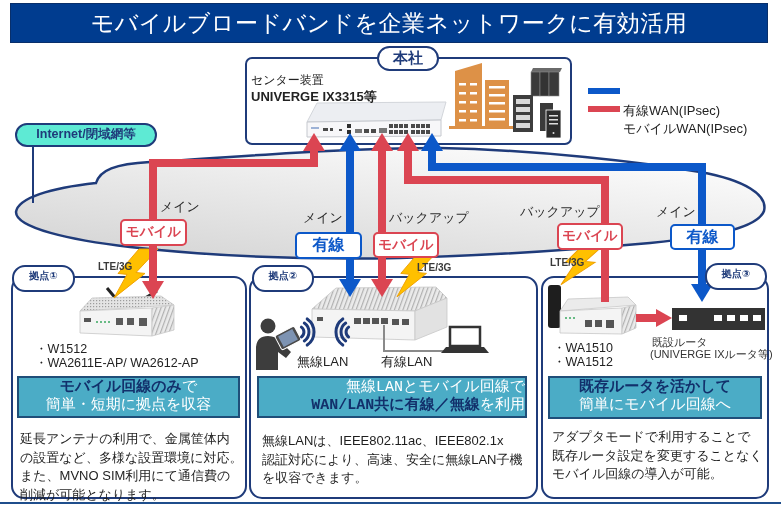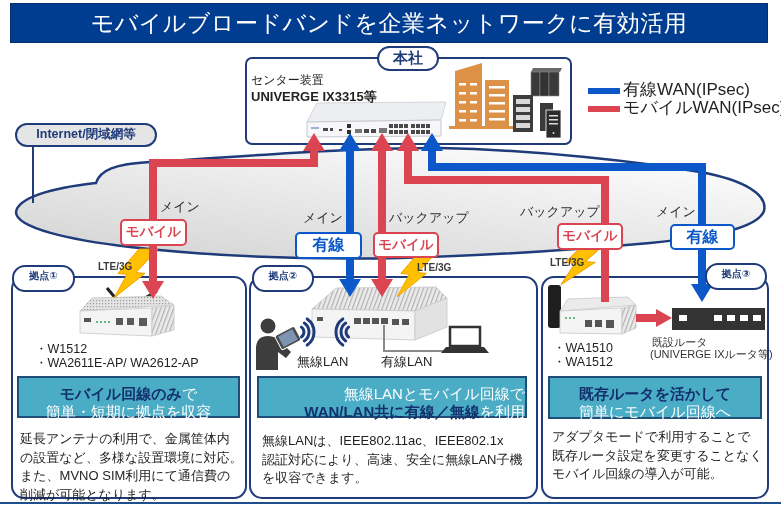--- a/index.html
+++ b/index.html
@@ -7,31 +7,31 @@
 body{position:relative;font-family:"Liberation Sans","DejaVu Sans",sans-serif;color:#262626;}
 .abs{position:absolute;white-space:nowrap;z-index:2;}
 svg.diagram{position:absolute;left:0;top:0;z-index:1;}
 .header{left:10px;top:3px;width:758px;height:40px;background:#003c8f;border:1px solid #082f6b;color:#fff;font-size:23px;line-height:38px;text-align:center;letter-spacing:0.5px;}
 .pill{background:#fff;border:2.5px solid #1f3b7a;border-radius:13px;color:#1f3b7a;font-weight:bold;text-align:center;}
 .hq-badge{left:377px;top:46px;width:62px;height:25px;line-height:20px;font-size:15px;}
 .site-badge{width:62px;height:27px;line-height:18px;font-size:10px;}
 .hq-caption{left:251px;top:72px;font-size:12px;line-height:16px;color:#222;}
 .hq-model{left:251px;top:89px;font-size:13px;line-height:16px;font-weight:bold;color:#222;}
 .legend-bar{width:32px;height:6px;}
-.legend-label{font-size:17px;line-height:16px;color:#222;}
-.net-pill{left:15px;top:123px;width:142px;height:24px;border-radius:12px;background:#e5e5e5;font-size:12.5px;line-height:19px;}
+.legend-label{font-size:13px;line-height:16px;color:#222;margin-top:21px;}
+.net-pill{left:15px;top:123px;width:142px;height:24px;border-radius:12px;background:#5eead4;font-size:12.5px;line-height:19px;}
 .role{font-size:13px;line-height:16px;color:#2b2b2b;}
 .tag{background:#fff;border:2.5px solid;border-radius:5px;text-align:center;font-weight:bold;}
 .tag.mobile{border-color:#db4552;color:#db4552;font-size:13.5px;line-height:21px;}
 .tag.wired{border-color:#0c58c9;color:#0c58c9;font-size:16px;line-height:21px;}
 .lte{font-size:10px;line-height:15px;font-weight:bold;color:#3a3a3a;}
 .models{font-size:12.5px;line-height:13.5px;color:#222;}
 .small-label{font-size:13px;line-height:15px;color:#222;}
 .tiny-label{font-size:11px;line-height:13px;color:#333;}
-.headline{background:#4bacc6;border:2px solid #1f4e79;color:#fff;text-align:center;font-size:15px;line-height:18px;padding-top:7px;}
+.headline{background:#4bacc6;border:2px solid #1f4e79;color:#fff;text-align:center;font-size:15px;line-height:18px;padding-top:1px;font-family:Liberation Mono, monospace;}
 .headline .em{color:#12306b;font-weight:bold;}
 .desc{font-size:13px;line-height:18.5px;color:#1e1e1e;}
 .bottom-rule{left:0;top:502px;width:781px;height:2px;background:#1f4e8c;}
 </style>
 </head>
 <body>
 
 <svg class="diagram" width="781" height="505" viewBox="0 0 781 505" xmlns="http://www.w3.org/2000/svg">
   <defs>
     <linearGradient id="cloudGrad" x1="0.9" y1="0" x2="0.1" y2="1">

